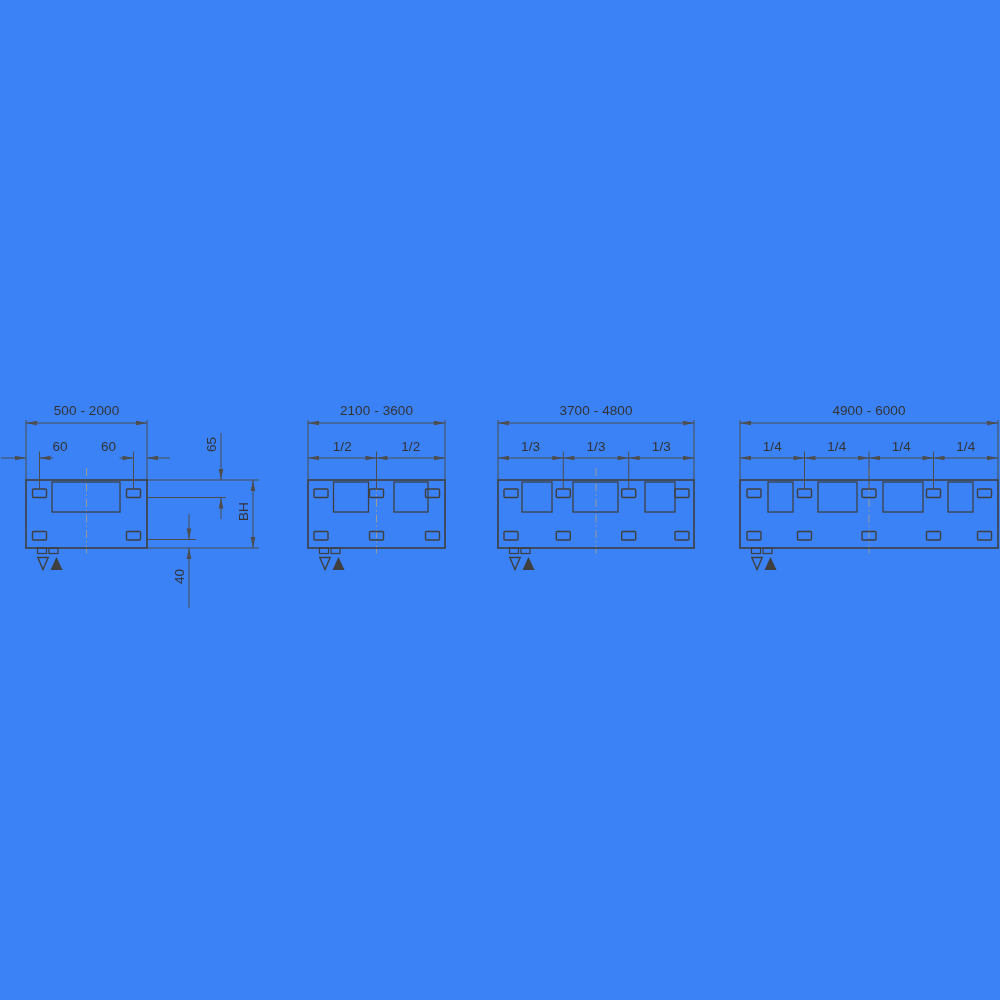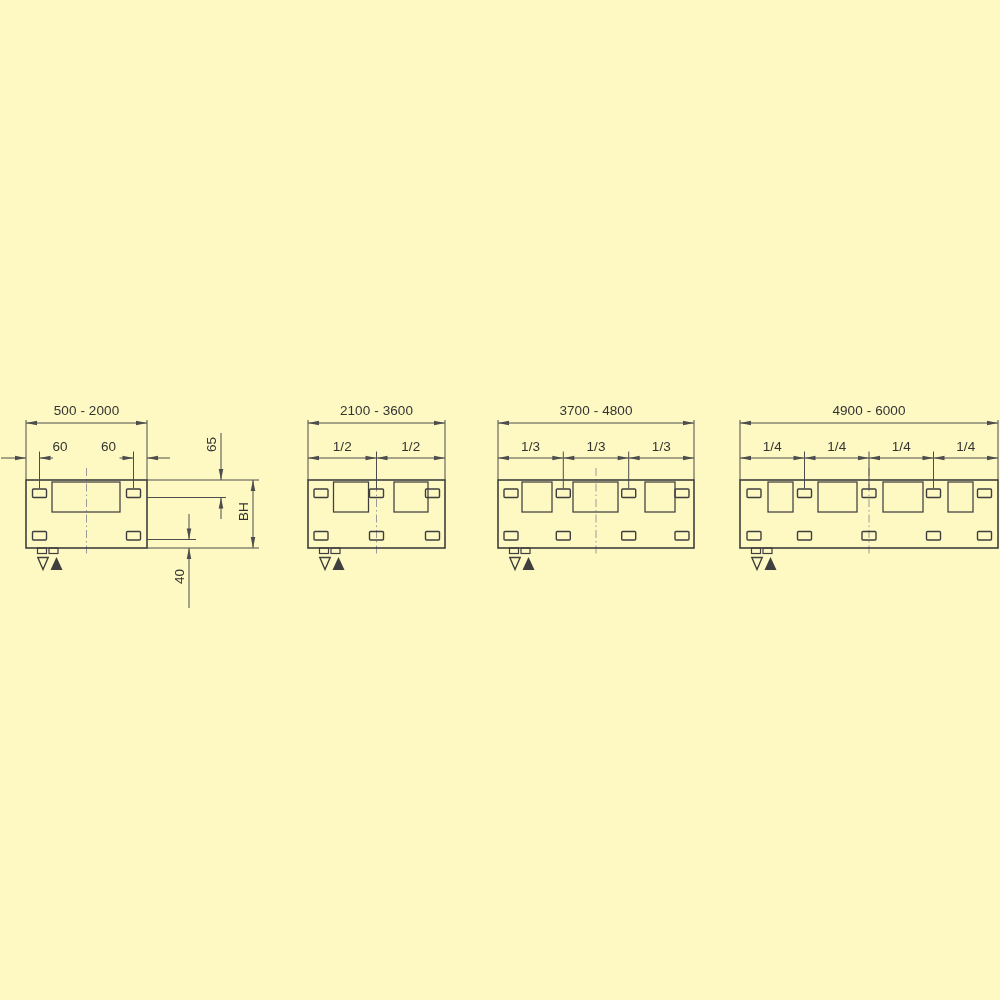--- a/index.html
+++ b/index.html
@@ -1,21 +1,21 @@
 <!DOCTYPE html>
 <html><head>
 <meta charset="utf-8">
 <title>Technical drawing</title>
 <style>
   html, body { margin: 0; padding: 0; background: #ffffff; }
   .canvas {
     position: relative;
     width: 1000px;
     height: 1000px;
-    background: #fef9c3;
+    background: #3b82f6;
     overflow: hidden;
   }
   svg { display: block; }
   svg text {
     font-family: "Liberation Sans", "DejaVu Sans", sans-serif;
     font-size: 13.5px;
     letter-spacing: 0.1px;
   }
 </style>
 </head>

